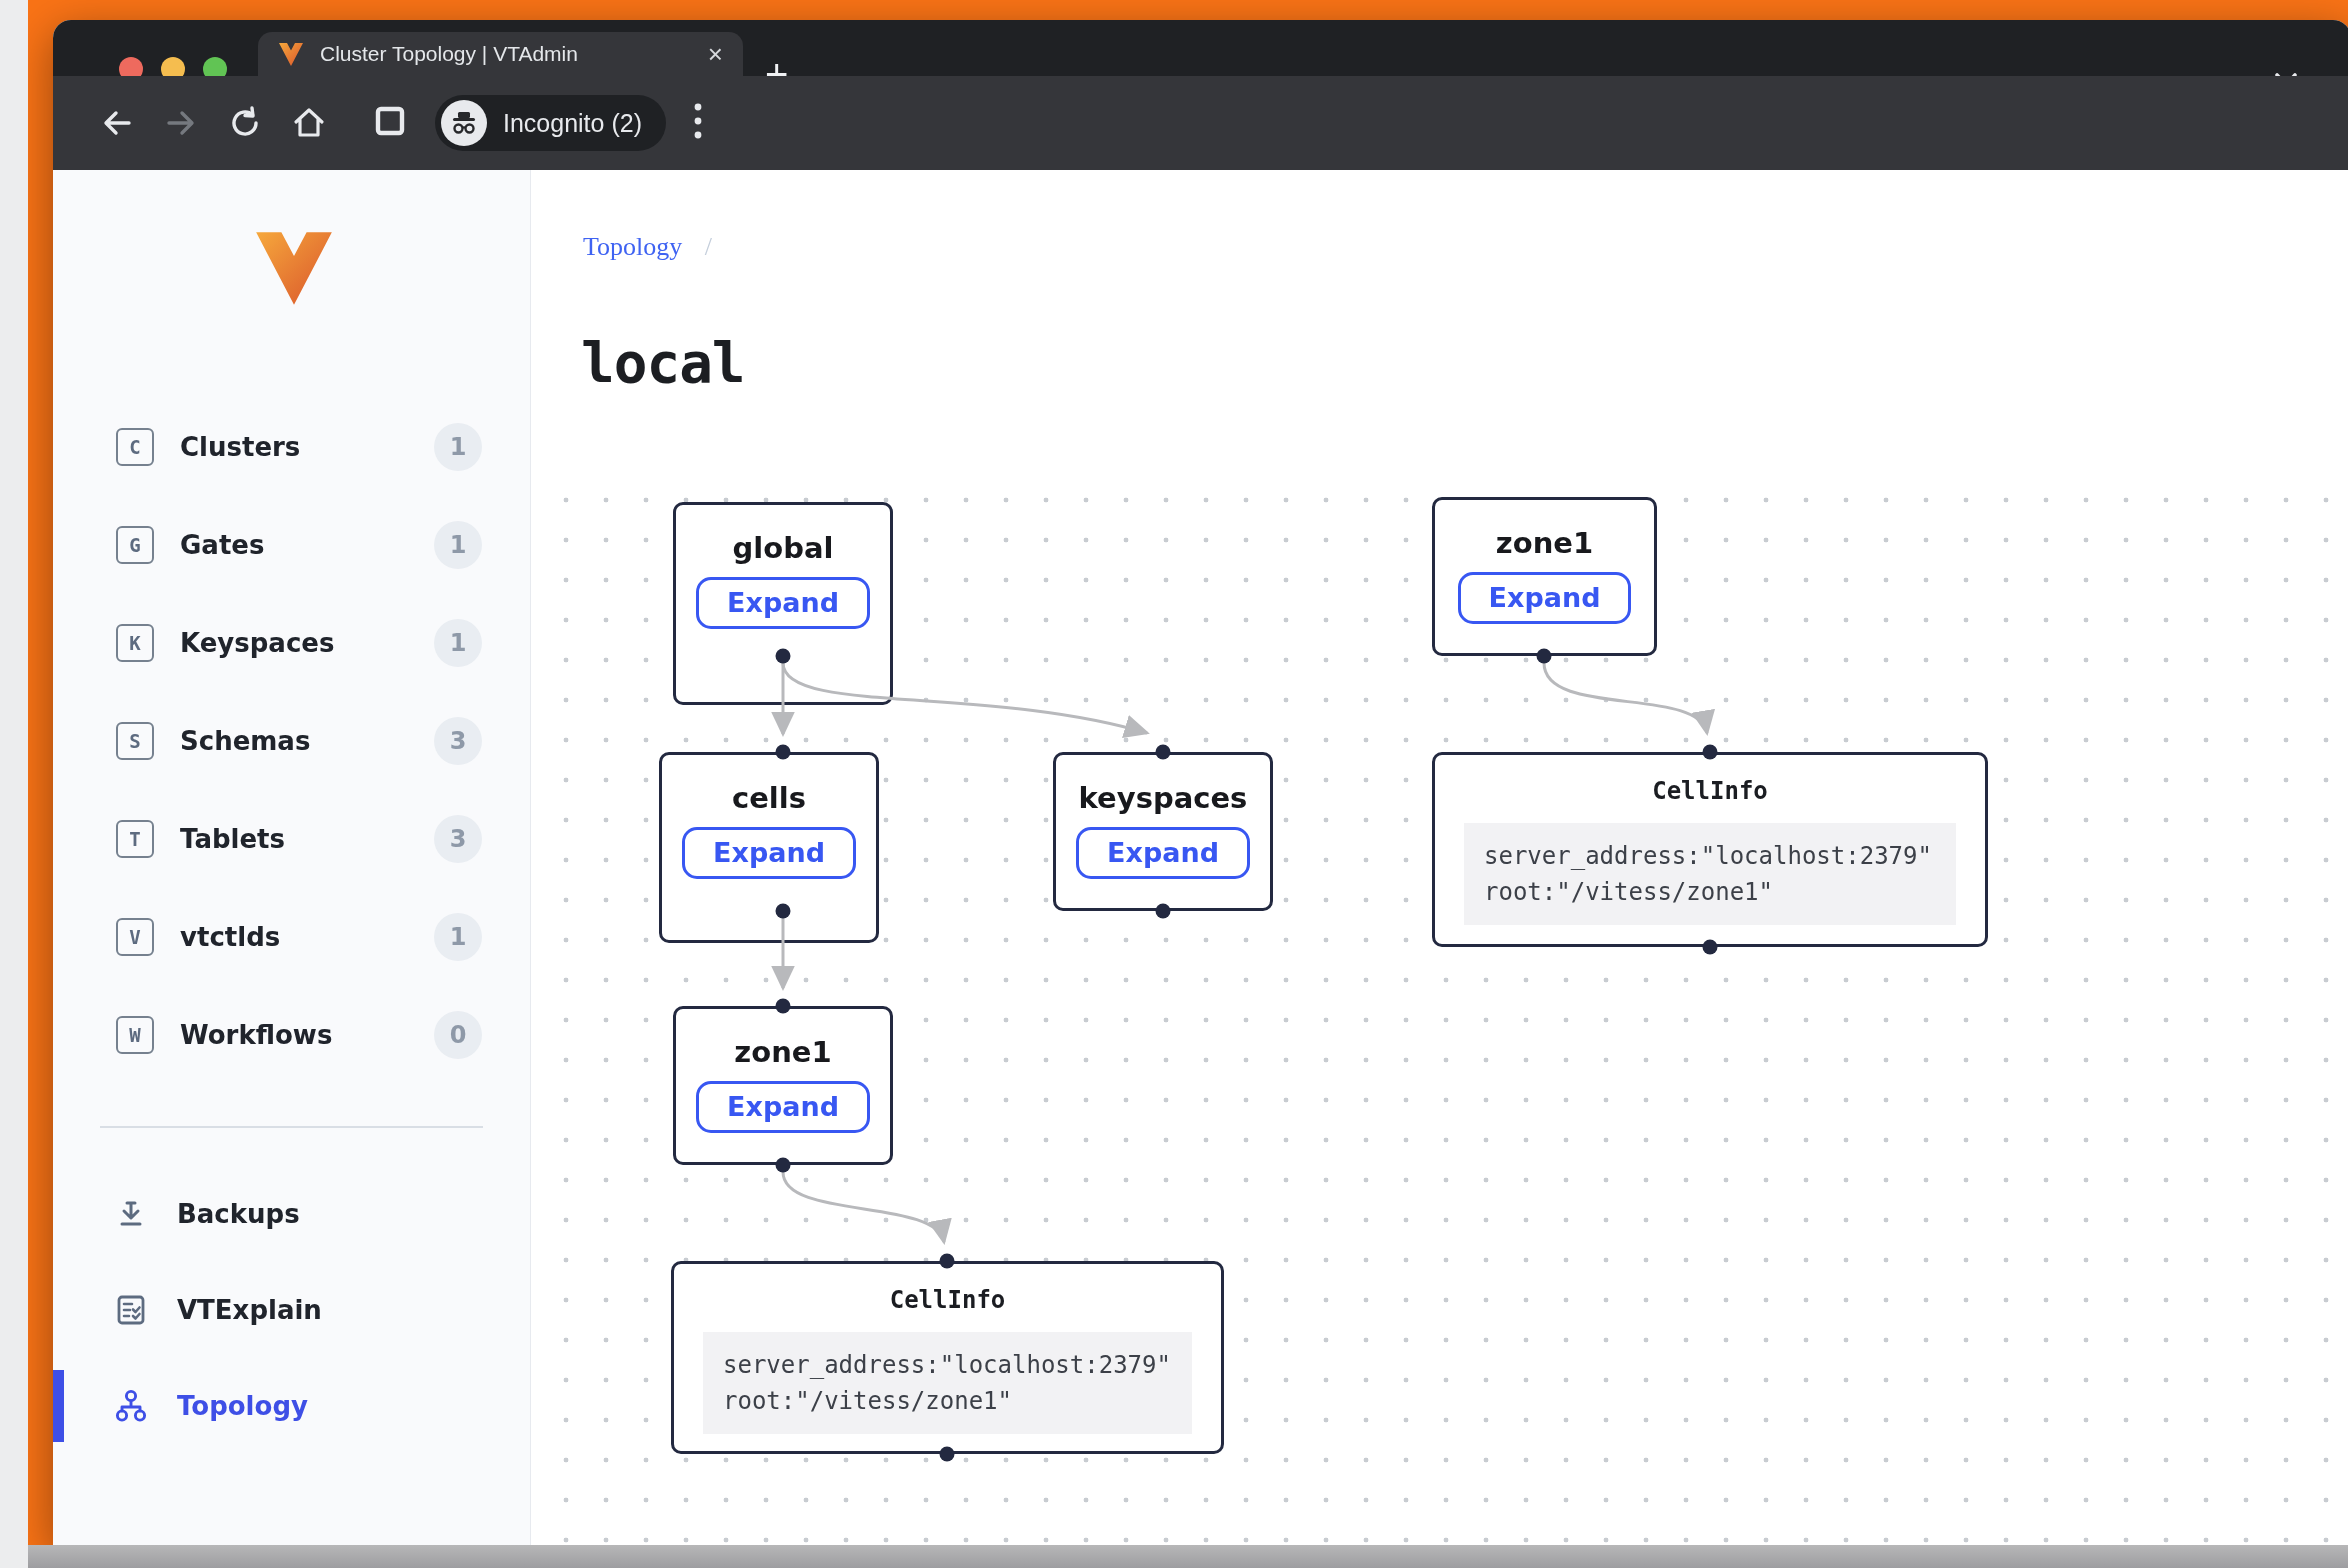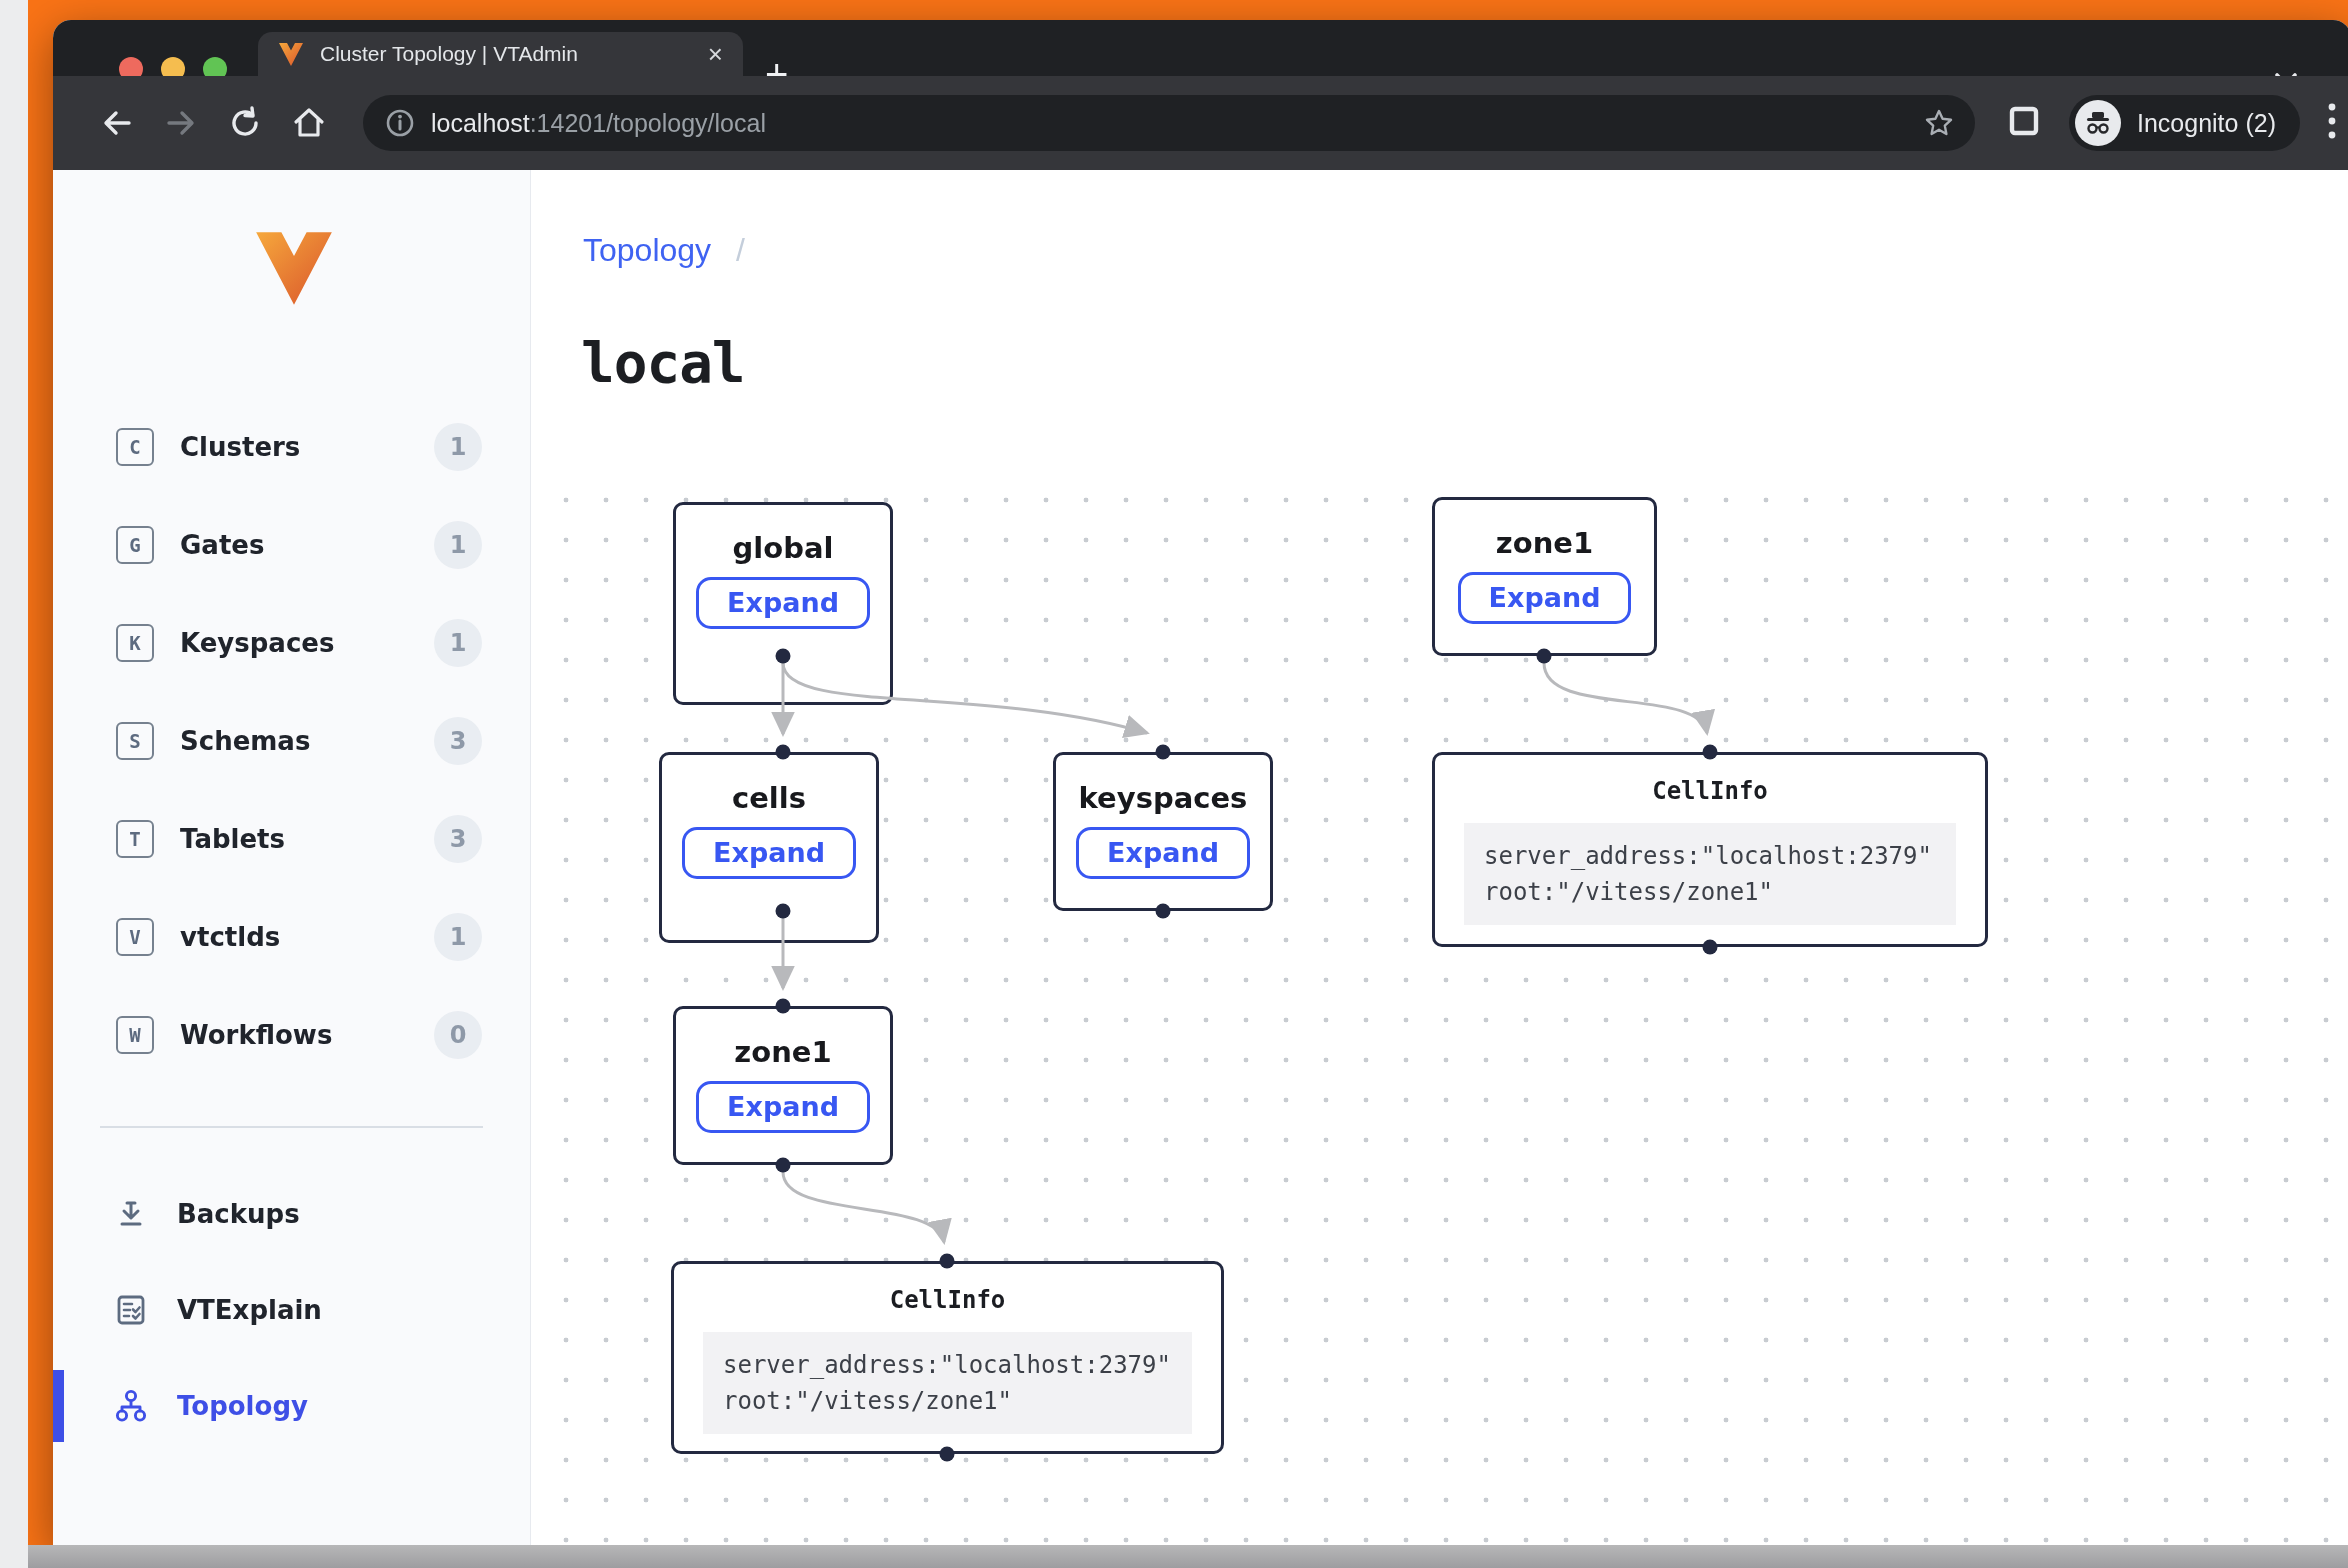--- a/index.html
+++ b/index.html
@@ -46,21 +46,21 @@
   .badge{position:absolute;left:381px;width:48px;height:48px;border-radius:50%;background:#e9edf2;
          display:flex;align-items:center;justify-content:center;
          font-size:24px;font-weight:bold;color:#8e99a8;font-family:"DejaVu Sans",sans-serif;}
   .divider{position:absolute;left:47px;top:956px;width:383px;height:2px;background:#d9dee5;}
   .nav-row.secondary .nav-label{margin-left:28px;}
   .glyph-icon{margin-left:60px;flex:none;display:flex;}
   .nav-row.active .nav-label{color:#3e4fe6;}
   .active-bar{position:absolute;left:0;top:13px;width:11px;height:72px;background:#3e4fe6;}
   
   .main{position:relative;flex:1;background:#fff;overflow:hidden;}
-  .breadcrumb{position:absolute;left:52px;top:62px;font-family:Liberation Sans, sans-serif;font-size:32px;}
+  .breadcrumb{position:absolute;left:52px;top:62px;font-family:Liberation Serif, serif;font-size:26px;}
   .crumb-link{color:#3f63f2;}
   .crumb-sep{color:#c4cedb;margin-left:16px;}
   .page-title{position:absolute;left:50px;top:122px;font-family:"DejaVu Sans Mono",monospace;
               font-size:56px;font-weight:bold;color:#1c1e22;letter-spacing:-1px;}
   .canvas{position:absolute;left:0;top:300px;width:1821px;height:1075px;
           background-image:radial-gradient(circle,#c8ccd1 2.4px,transparent 2.6px);
           background-size:40px 40px;background-position:15px 10px;}
   .xnode{position:absolute;background:#fff;border:3px solid #232940;border-radius:10px;
          box-sizing:border-box;display:flex;flex-direction:column;align-items:center;}
   .xnode-label{margin-top:26px;font-family:"DejaVu Sans",sans-serif;font-size:29px;font-weight:bold;color:#18191d;}
@@ -123,31 +123,20 @@
             <path d="M29,18 A11,11 0 1 1 25.5,10" fill="none" stroke="#e8eaed" stroke-width="3.4" stroke-linecap="round"></path>
             <path d="M25,3 L26,11 L18,10.5" fill="none" stroke="#e8eaed" stroke-width="3.4" stroke-linecap="round" stroke-linejoin="round"></path>
           </svg>
     </span>
     <span class="tb-icon">
       <svg width="36" height="36" viewBox="0 0 36 36">
             <path d="M5,17 L18,5 L31,17 M9,14.5 V30 H27 V14.5" fill="none" stroke="#e8eaed" stroke-width="3.2" stroke-linecap="round" stroke-linejoin="round"></path>
           </svg>
     </span>
 
-    <div class="omnibox">
-      <svg width="30" height="30" viewBox="0 0 30 30">
-        <circle cx="15" cy="15" r="12" fill="none" stroke="#9aa0a6" stroke-width="2.6"></circle>
-        <line x1="15" y1="13" x2="15" y2="21" stroke="#9aa0a6" stroke-width="3" stroke-linecap="round"></line>
-        <circle cx="15" cy="8.6" r="1.9" fill="#9aa0a6"></circle>
-      </svg>
-      <span class="omni-text"><span class="omni-host">localhost</span><span class="omni-rest">:14201/topology/local</span></span>
-      <svg width="32" height="32" viewBox="0 0 32 32">
-        <path d="M16,4 L19.6,11.8 L28,12.8 L21.8,18.6 L23.4,27 L16,22.8 L8.6,27 L10.2,18.6 L4,12.8 L12.4,11.8 Z" fill="none" stroke="#a9aeb4" stroke-width="2.4" stroke-linejoin="round"></path>
-      </svg>
-    </div>
 
     <span class="sidepanel">
       <svg width="30" height="30" viewBox="0 0 30 30">
             <rect x="3" y="3" width="24" height="24" rx="3" fill="none" stroke="#e8eaed" stroke-width="4.4"></rect>
           </svg>
     </span>
 
     <div class="pill">
       <span class="incog-circle">
         <svg width="30" height="30" viewBox="0 0 30 30">

